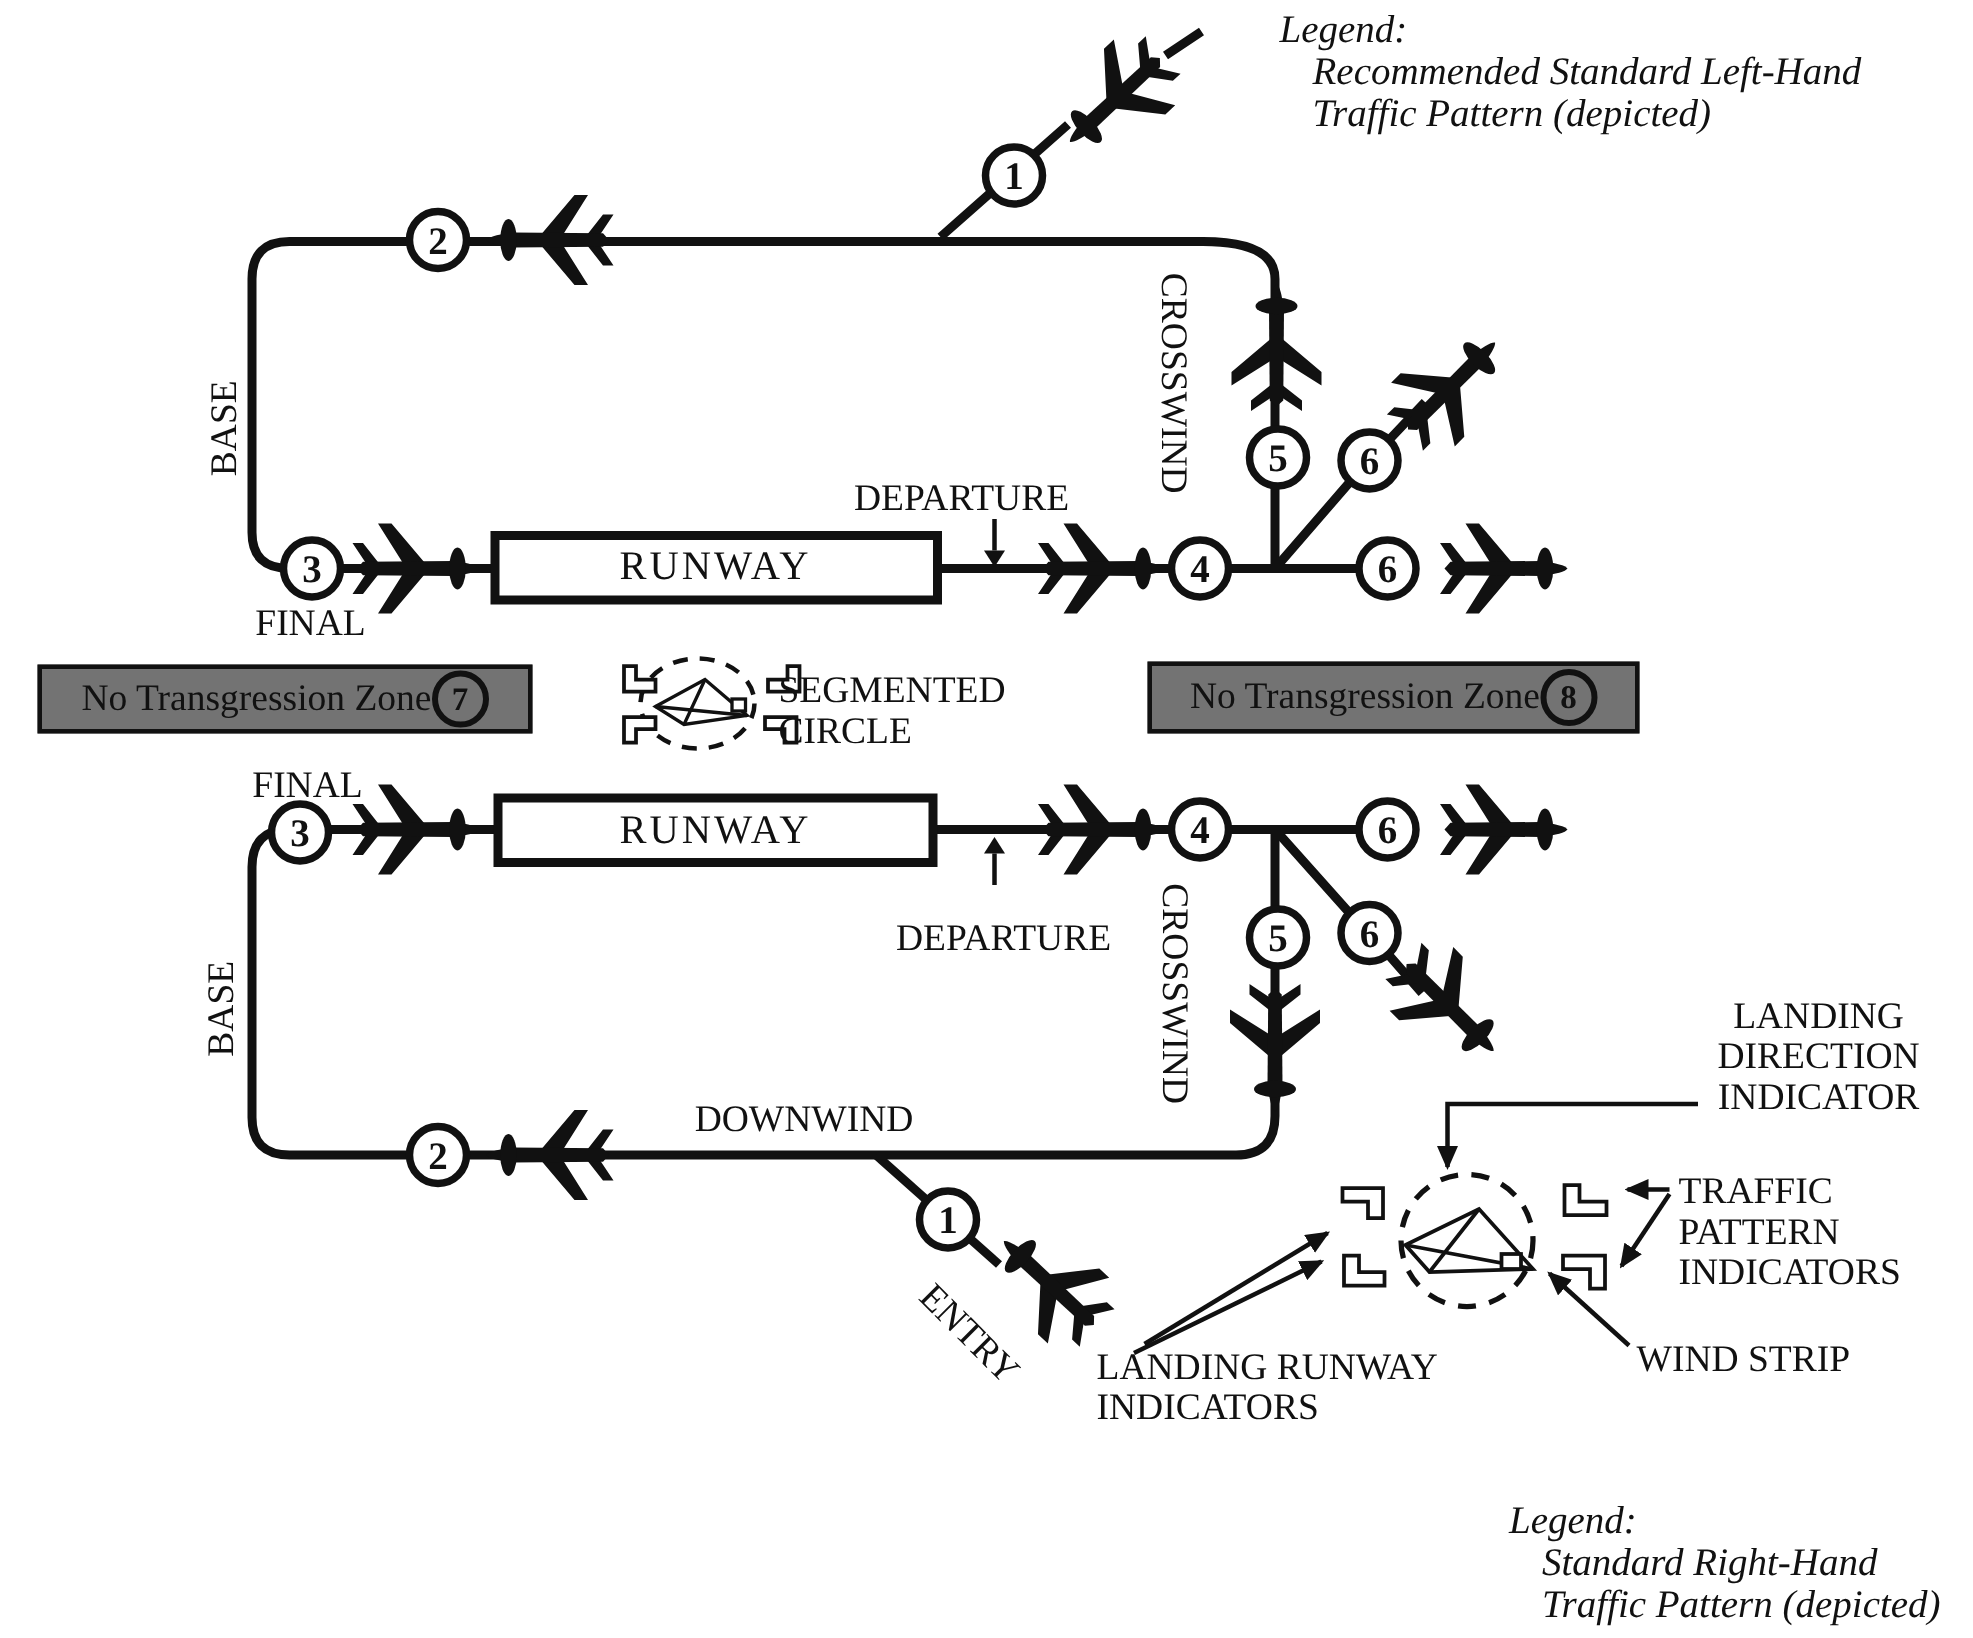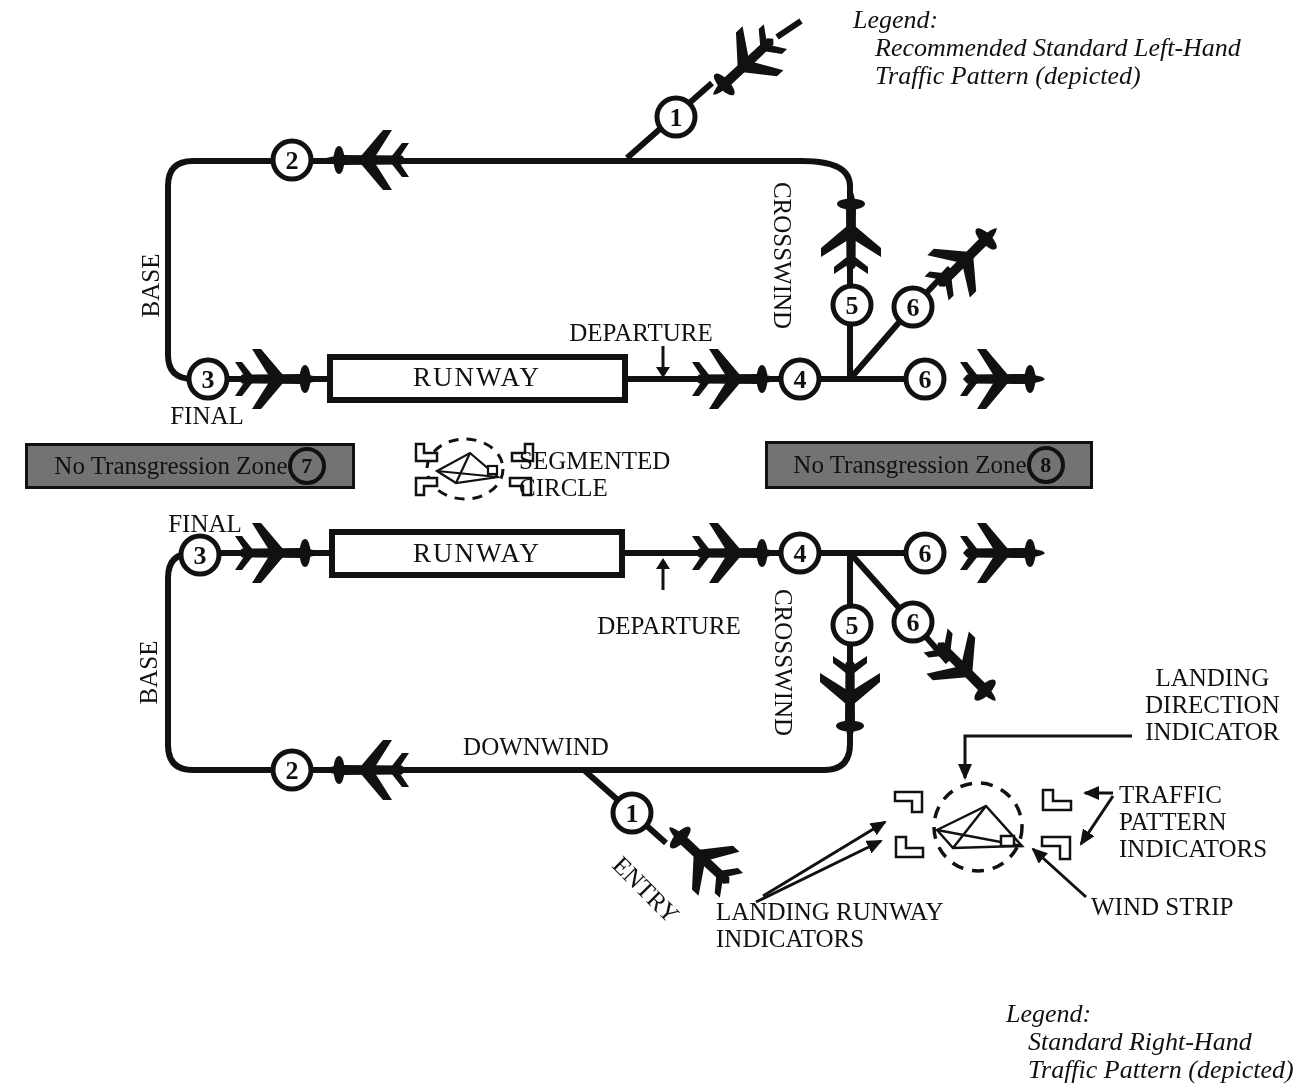--- a/index.html
+++ b/index.html
@@ -231,18 +231,18 @@
     <div>LANDING</div>
     <div>DIRECTION</div>
     <div>INDICATOR</div>
   </div>
   <div class="lbl" style="left:1119px;top:781px;">
     <div>TRAFFIC</div>
     <div>PATTERN</div>
     <div>INDICATORS</div>
   </div>
   <div class="lbl" style="left:1091px;top:893px;">WIND STRIP</div>
-  <div class="lbl" style="left:716px;top:898px;">
+  <div class="lbl" style="left:731px;top:898px;">
     <div>LANDING RUNWAY</div>
     <div>INDICATORS</div>
   </div>
 
 </div>
 
 </body></html>

